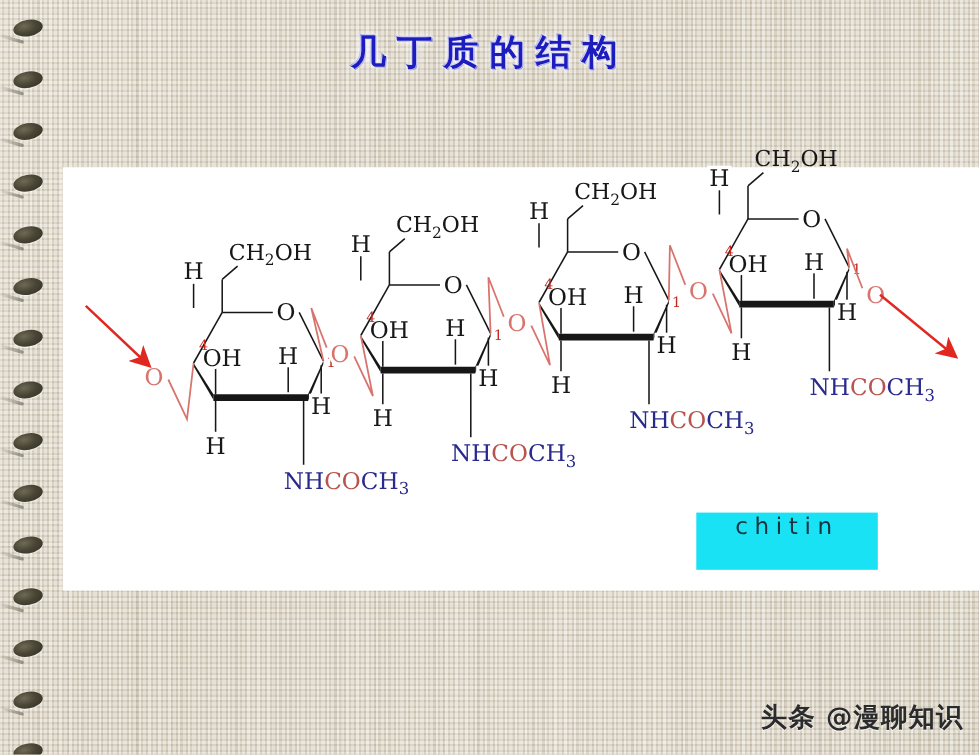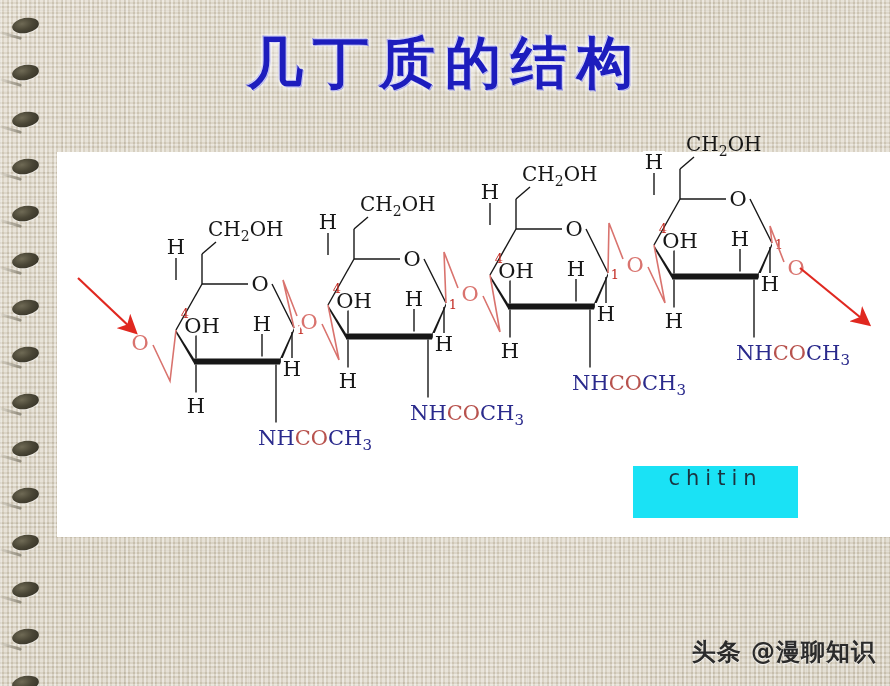--- a/index.html
+++ b/index.html
@@ -32,21 +32,21 @@
     position:absolute;left:0;width:22px;height:3px;
     background:linear-gradient(90deg, rgba(170,165,150,.15), rgba(120,115,100,.75));
     border-radius:2px;
     transform:rotate(16deg);
   }
 
   
   #title{
     position:absolute;left:0;top:26px;width:890px;text-align:center;
     font-family:"DejaVu Sans", sans-serif;
-    font-size:56px;font-weight:700;letter-spacing:10px;
+    font-size:32px;font-weight:700;letter-spacing:10px;
     color:#1d1dbd;
     text-shadow:
       0 0 2px #fff, 0 0 5px #fff, 0 0 9px rgba(255,255,255,.95),
       1px 1px 0 #3838d4, -1px -1px 0 #5c5ce0;
   }
 
   
   #panel{
     position:absolute;left:57px;top:152px;width:833px;height:385px;
     background:#ffffff;

